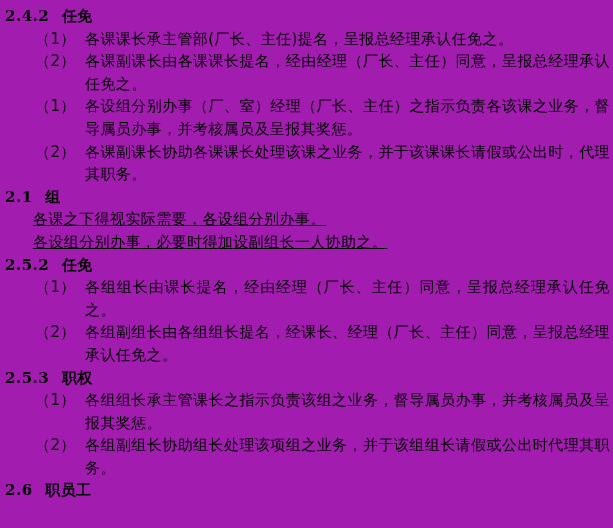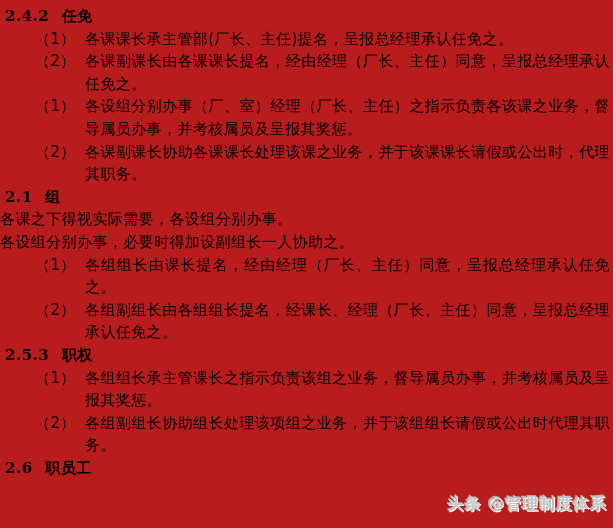--- a/index.html
+++ b/index.html
@@ -4,21 +4,21 @@
 <style>
   html, body {
     margin: 0;
     padding: 0;
     background: #ffffff;
   }
   .page {
     position: relative;
     width: 613px;
     height: 528px;
-    background: #b91c1c;
+    background: #a21caf;
     color: #000000;
     font-family: "DejaVu Sans", sans-serif;
     font-size: 15px;
     line-height: 22.6px;
     letter-spacing: 0.4px;
     padding-top: 5px;
     box-sizing: border-box;
     overflow: hidden;
   }
   .heading {
@@ -40,23 +40,25 @@
     padding-right: 3px;
     text-align: justify;
     word-break: break-all;
   }
   .item .marker {
     position: absolute;
     left: 35px;
     top: 0;
   }
   .para {
+    padding-left: 33px;
     padding-right: 3px;
     text-align: justify;
     word-break: break-all;
+    text-decoration: underline;
   }
   .watermark {
     position: absolute;
     right: 6px;
     bottom: 12px;
     font-weight: bold;
     font-size: 16px;
     letter-spacing: 1px;
     color: #c6c6c6;
     text-shadow: 1px 1px 0 #ffffff, -1px -1px 0 #b0b0b0;
@@ -100,20 +102,24 @@
       <span class="title">组</span>
     </h3>
     <div class="para">各课之下得视实际需要，各设组分别办事。</div>
   </section>
 
   <section>
     <div class="para">各设组分别办事，必要时得加设副组长一人协助之。</div>
   </section>
 
   <section>
+    <h3 class="heading">
+      <span class="num">2.5.2</span>
+      <span class="title">任免</span>
+    </h3>
     <div class="item">
       <span class="marker">（1）</span>
       <span class="text">各组组长由课长提名，经由经理（厂长、主任）同意，呈报总经理承认任免之。</span>
     </div>
     <div class="item">
       <span class="marker">（2）</span>
       <span class="text">各组副组长由各组组长提名，经课长、经理（厂长、主任）同意，呈报总经理承认任免之。</span>
     </div>
   </section>
 
@@ -132,15 +138,14 @@
     </div>
   </section>
 
   <section>
     <h3 class="heading">
       <span class="num">2.6</span>
       <span class="title">职员工</span>
     </h3>
   </section>
 
-  <div class="watermark">头条 @管理制度体系</div>
 
 </div>
 
 </body></html>

